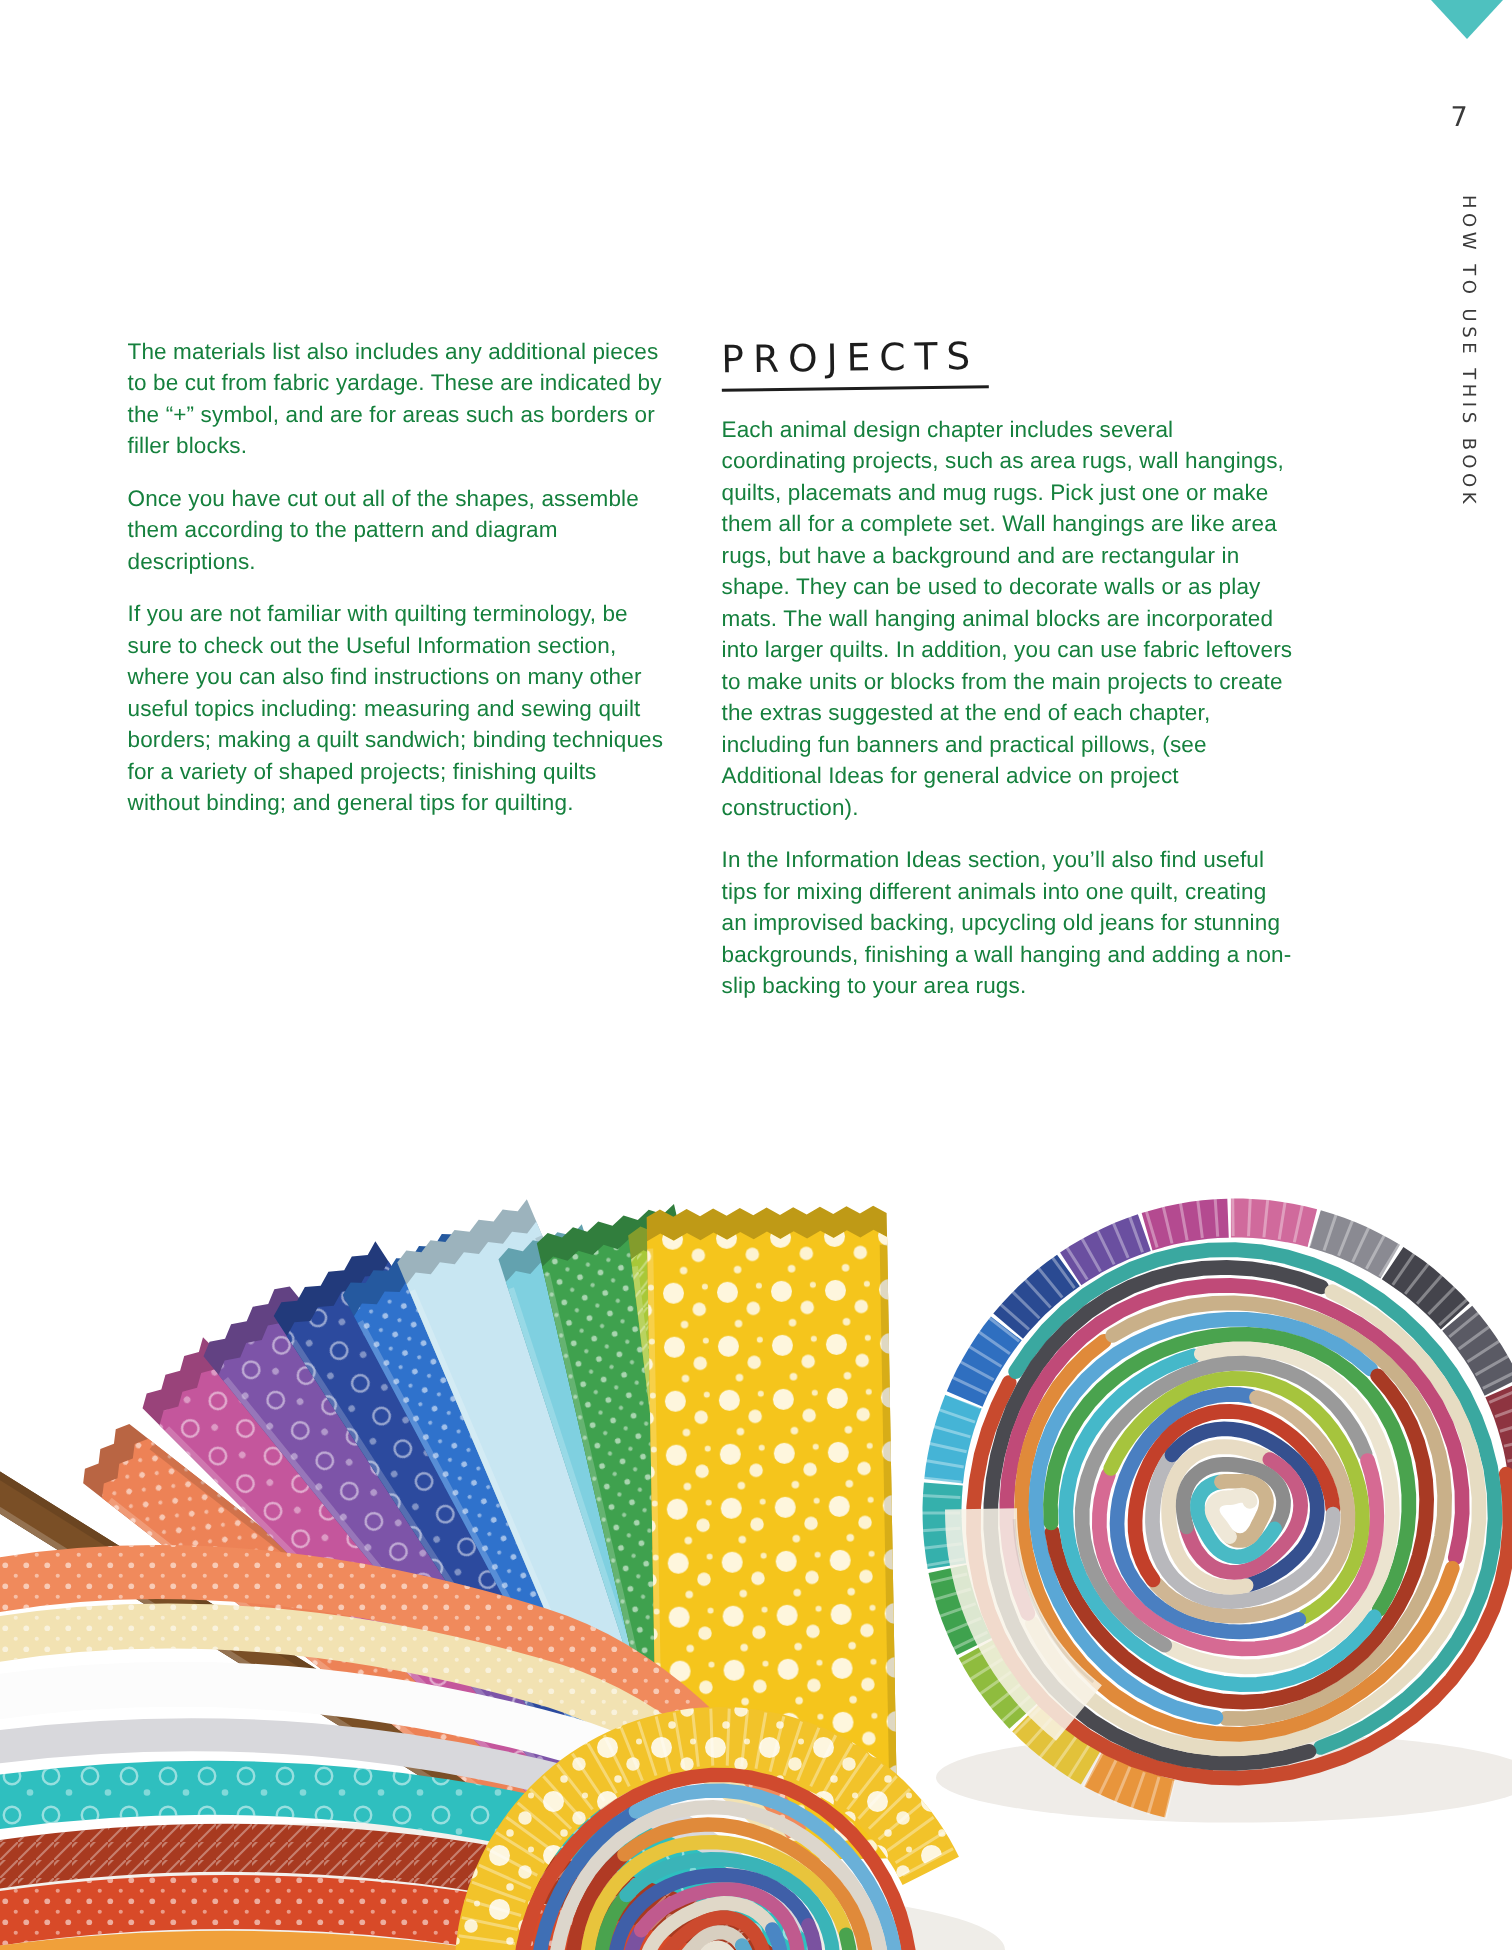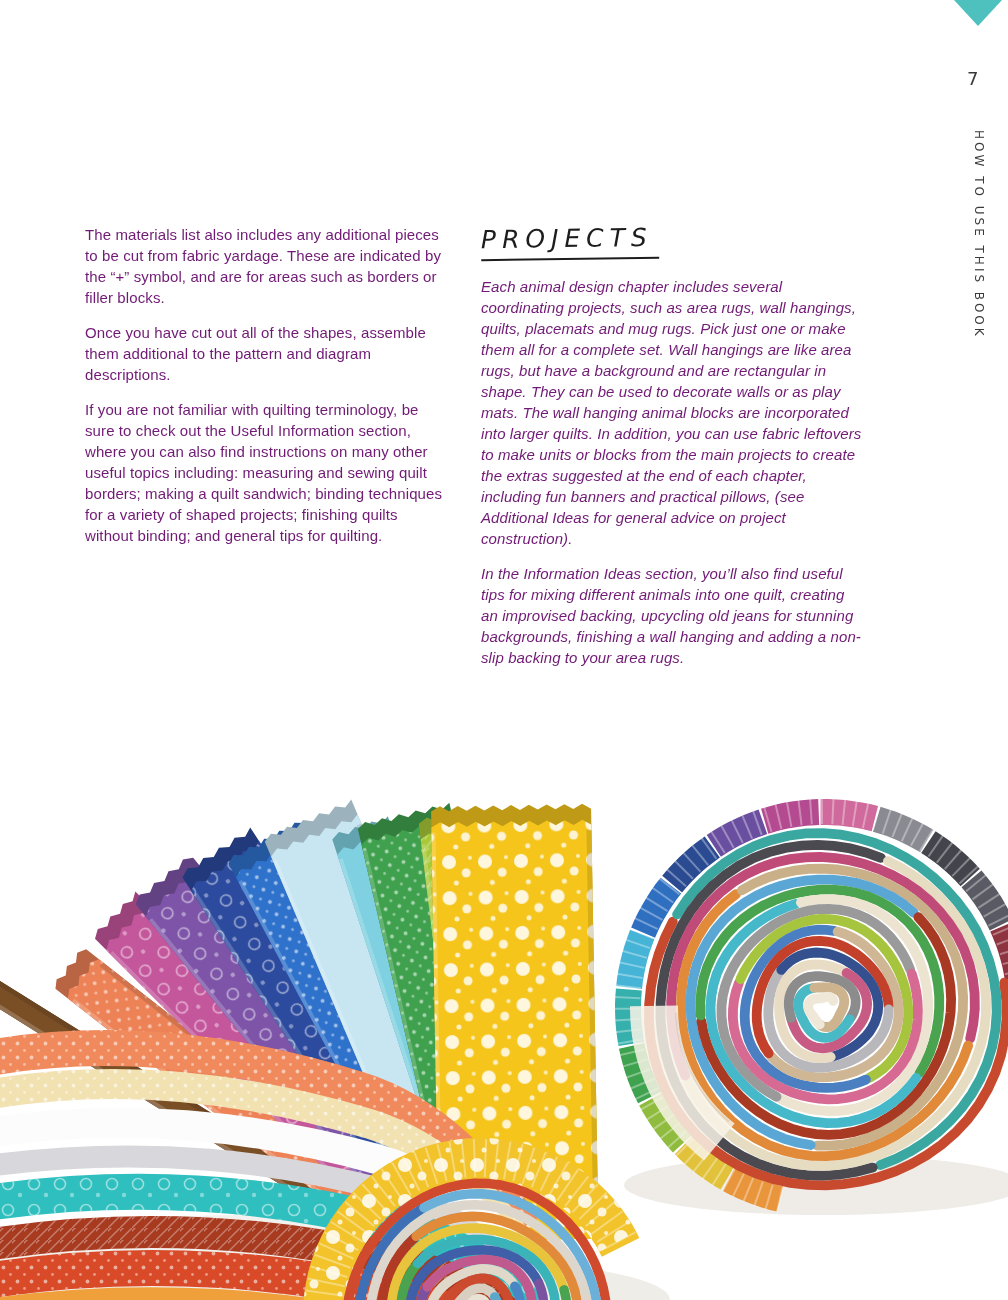--- a/index.html
+++ b/index.html
@@ -9,22 +9,22 @@
         border-left:24px solid transparent;border-right:24px solid transparent;
         border-top:26px solid #4ec1bf;}
   .page-number{position:absolute;top:68px;left:967px;font-size:18px;color:#3a3a3a;
         font-family:"DejaVu Sans",sans-serif;}
   .sidebar-title{position:absolute;top:130px;left:986px;transform:rotate(90deg);
         transform-origin:0 0;white-space:nowrap;font-size:12px;letter-spacing:3px;
         color:#3a3a3a;font-family:"DejaVu Sans",sans-serif;}
   .content{position:absolute;top:224px;left:0;width:1008px;}
   .col{position:absolute;top:0;}
   .col-left{left:85px;width:364px;}
-  .col-right{left:481px;width:382px;font-style:italic;}
-  .body-text{margin:0 0 14px 0;font-size:15px;line-height:21px;letter-spacing:0.1px;color:#701a75;}
+  .col-right{left:481px;width:382px;}
+  .body-text{margin:0 0 14px 0;font-size:15px;line-height:21px;letter-spacing:0.1px;color:#15803d;}
   .section-heading{display:inline-block;margin:2px 0 16px 0;padding:0 6px 7px 0;
         font-family:"DejaVu Sans",sans-serif;font-weight:500;font-size:25px;line-height:1;
         letter-spacing:6px;color:#1d1d1d;border-bottom:2.5px solid #1d1d1d;
         transform:rotate(-0.8deg);}
   .photo{position:absolute;top:760px;left:0;width:1008px;height:540px;overflow:hidden;}
   .photo svg{display:block;}
 </style>
 </head>
 <body>
 
@@ -32,21 +32,21 @@
 
   <div id="triangle" class="corner-triangle" style="border-top-color: rgb(78, 193, 191);"></div>
 
   <div class="page-number">7</div>
 
   <div class="sidebar-title">HOW TO USE THIS BOOK</div>
 
   <main class="content">
     <section class="col col-left">
       <p class="body-text">The materials list also includes any additional pieces to be cut from fabric yardage. These are indicated by the “+” symbol, and are for areas such as borders or filler blocks.</p>
-      <p class="body-text">Once you have cut out all of the shapes, assemble them additional to the pattern and diagram descriptions.</p>
+      <p class="body-text">Once you have cut out all of the shapes, assemble them according to the pattern and diagram descriptions.</p>
       <p class="body-text">If you are not familiar with quilting terminology, be sure to check out the Useful Information section, where you can also find instructions on many other useful topics including: measuring and sewing quilt borders; making a quilt sandwich; binding techniques for a variety of shaped projects; finishing quilts without binding; and general tips for quilting.</p>
     </section>
 
     <section class="col col-right">
       <h2 class="section-heading">PROJECTS</h2>
       <p class="body-text">Each animal design chapter includes several coordinating projects, such as area rugs, wall hangings, quilts, placemats and mug rugs. Pick just one or make them all for a complete set. Wall hangings are like area rugs, but have a background and are rectangular in shape. They can be used to decorate walls or as play mats. The wall hanging animal blocks are incorporated into larger quilts. In addition, you can use fabric leftovers to make units or blocks from the main projects to create the extras suggested at the end of each chapter, including fun banners and practical pillows, (see Additional Ideas for general advice on project construction).</p>
       <p class="body-text">In the Information Ideas section, you’ll also find useful tips for mixing different animals into one quilt, creating an improvised backing, upcycling old jeans for stunning backgrounds, finishing a wall hanging and adding a non-slip backing to your area rugs.</p>
     </section>
   </main>
 

